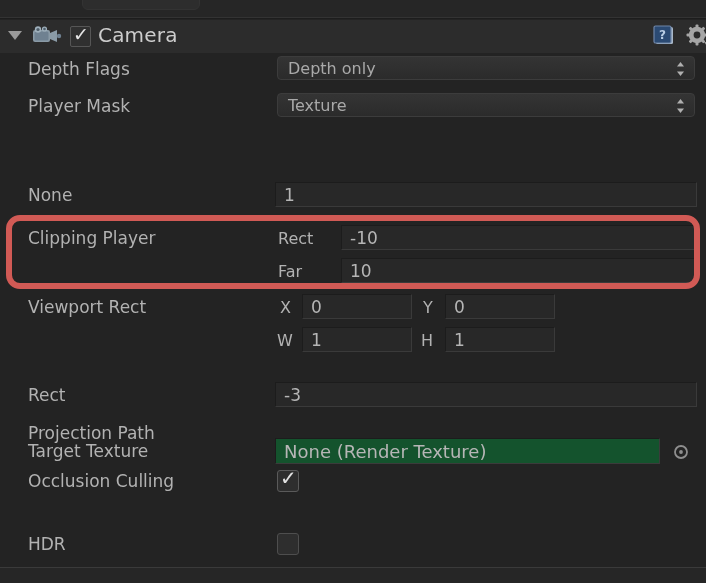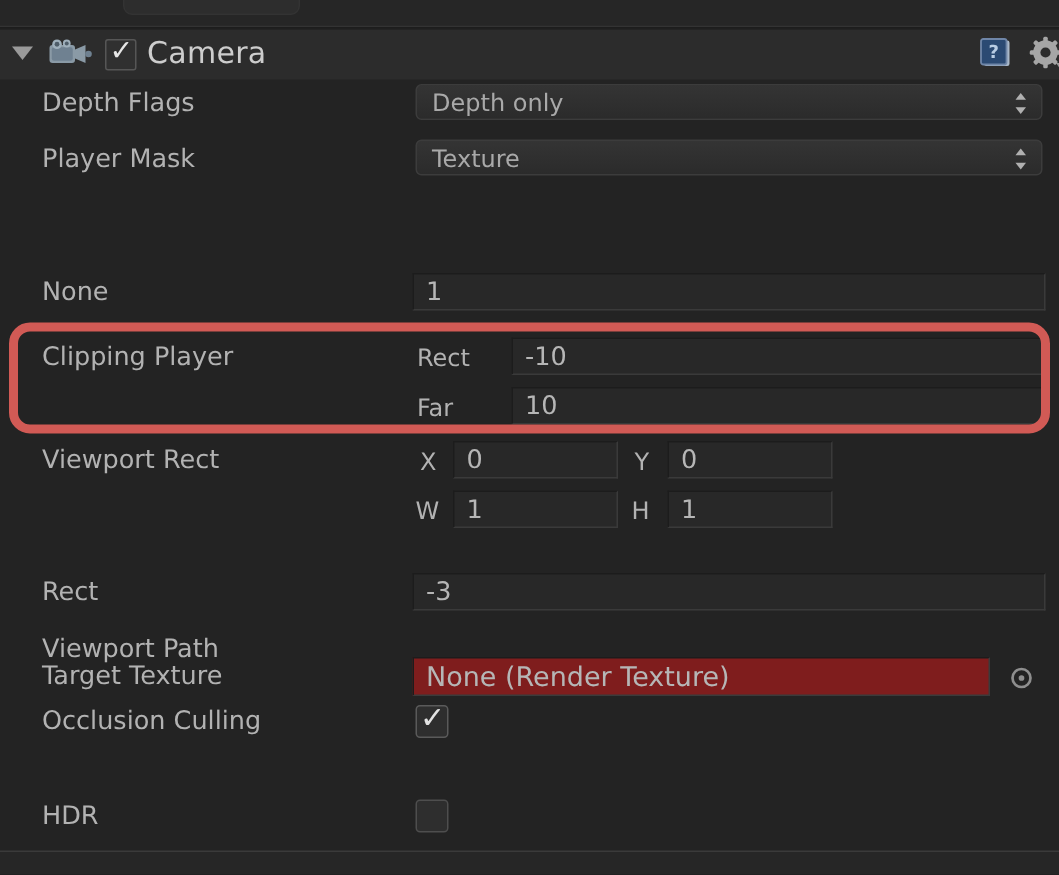--- a/index.html
+++ b/index.html
@@ -157,21 +157,21 @@
     font-size: 17px;
     color: #b6b6b6;
     line-height: 21px;
     white-space: nowrap;
   }
 
   
   .objfield {
     position: absolute;
     height: 26px;
-    background: #7f1d1d;
+    background: #14532d;
     border: 1px solid #3b3b3b;
     border-top-color: #1c1c1c;
     border-left-color: #1c1c1c;
   }
   .objfield .vtext {
     position: absolute;
     left: 8px; top: 2px;
     font-size: 18px;
     color: #b6b6b6;
     line-height: 22px;
@@ -346,21 +346,21 @@
   </div>
 
   <div class="row" style="top:382px;height:27px">
     <div class="label" style="top:3px">Rect</div>
     <div class="tfield" style="left:275px;top:0;width:422px">
       <span class="vtext">-3</span>
     </div>
   </div>
 
   <div class="row" style="top:420px;height:26px">
-    <div class="label" style="top:3px">Viewport Path</div>
+    <div class="label" style="top:3px">Projection Path</div>
   </div>
 
   <div class="row" style="top:438px;height:28px">
     <div class="label" style="top:3px">Target Texture</div>
     <div class="objfield" style="left:275px;top:0;width:385px">
       <span class="vtext">None (Render Texture)</span>
     </div>
     <svg class="picker" style="left:673px;top:6px" viewBox="0 0 16 16">
       <circle cx="8" cy="8" r="6" fill="none" stroke="#8e8e8e" stroke-width="1.8"></circle>
       <circle cx="8" cy="8" r="1.9" fill="#8e8e8e"></circle>

